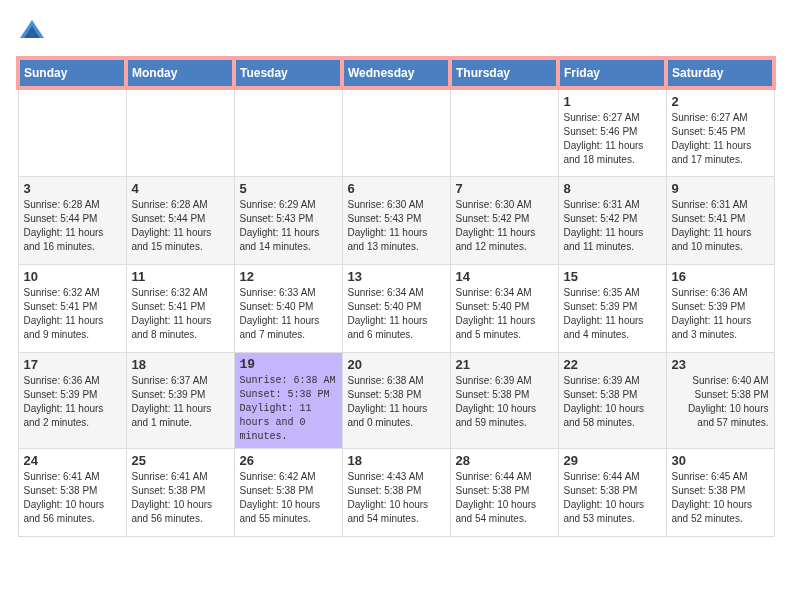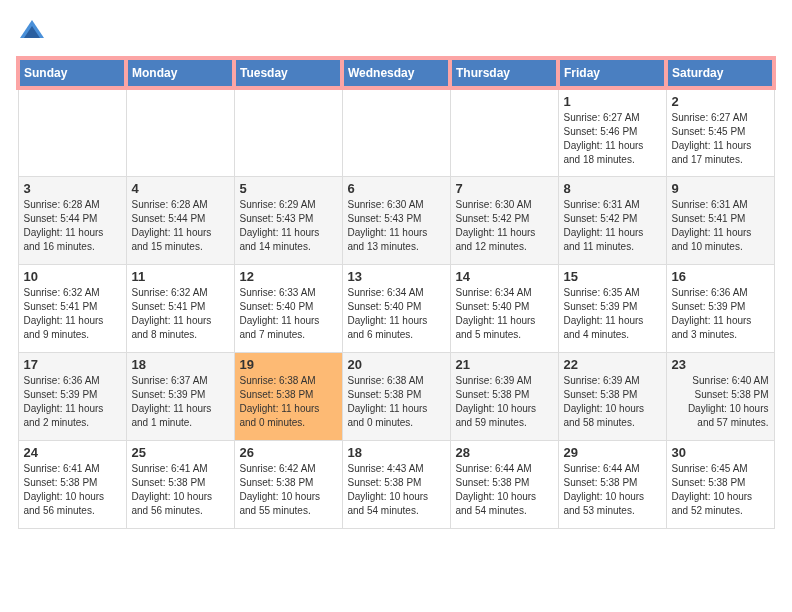--- a/index.html
+++ b/index.html
@@ -230,21 +230,21 @@
           <div class="day-info" style="white-space: pre-line;">Sunrise: 6:36 AM
 Sunset: 5:39 PM
 Daylight: 11 hours and 2 minutes.</div>
         </td>
         <td style="background: rgb(245, 245, 245);">
           <span class="day-num">18</span>
           <div class="day-info" style="white-space: pre-line;">Sunrise: 6:37 AM
 Sunset: 5:39 PM
 Daylight: 11 hours and 1 minute.</div>
         </td>
-        <td style="background: #fdba74;">
+        <td style="background: #c4b5fd; font-family: Liberation Mono, monospace;">
           <span class="day-num">19</span>
           <div class="day-info" style="white-space: pre-line;">Sunrise: 6:38 AM
 Sunset: 5:38 PM
 Daylight: 11 hours and 0 minutes.</div>
         </td>
         <td style="background: rgb(245, 245, 245);">
           <span class="day-num">20</span>
           <div class="day-info" style="white-space: pre-line;">Sunrise: 6:38 AM
 Sunset: 5:38 PM
 Daylight: 11 hours and 0 minutes.</div>

